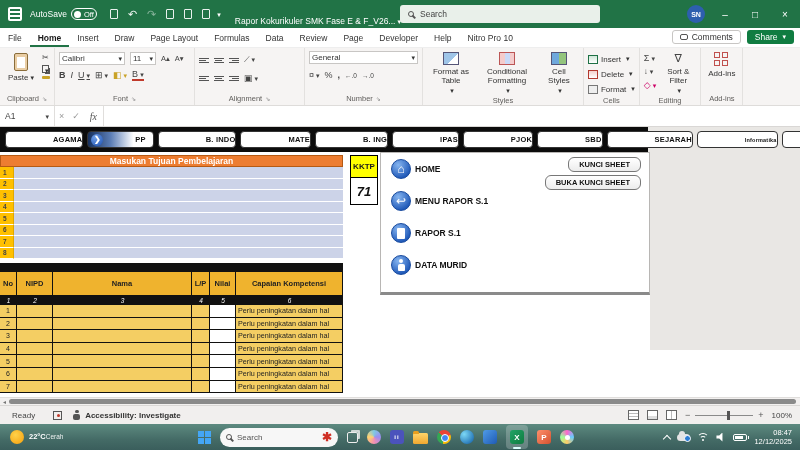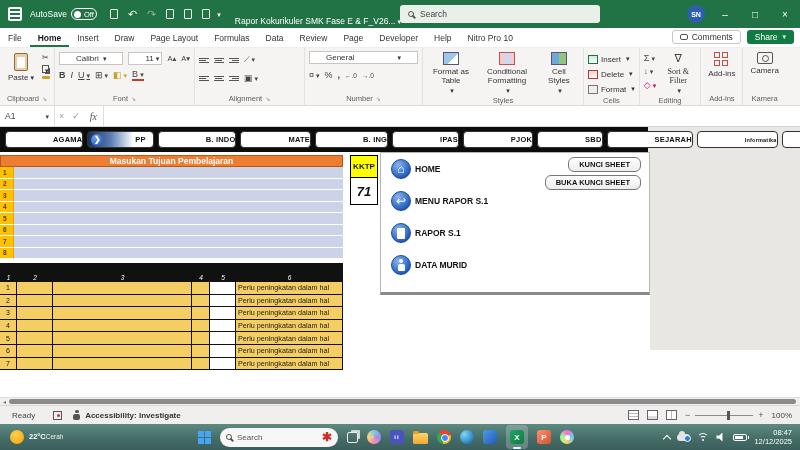--- a/index.html
+++ b/index.html
@@ -37,21 +37,21 @@
   .rg-body{flex:1;display:flex;gap:4px;align-items:flex-start;}
   .rg-label{height:13px;display:flex;align-items:center;justify-content:center;gap:3px;color:#605e5c;font-size:7.5px;}
   .dlg::after{content:"⇘";font-size:6px;color:#888;}
   .paste-btn{display:flex;flex-direction:column;align-items:center;gap:2px;padding:2px 4px;}
   .clipicon{width:14px;height:18px;border:1px solid #8a6d3b;background:#e9cda4;border-radius:2px;position:relative;}
   .clipicon::after{content:"";position:absolute;left:2px;top:3px;width:8px;height:11px;background:#fff;}
   .mini-col{display:flex;flex-direction:column;gap:3px;padding-top:2px;}
   .mi{font-size:8px;color:#444;}
   .copy-ic{width:7px;height:8px;border:1px solid #555;box-shadow:2px 2px 0 -1px #555;display:inline-block;}
   .brush-ic{width:8px;height:3px;background:#c9a227;display:inline-block;border-radius:1px;}
-  .selbox{border:1px solid #c8c6c4;background:#fff;height:13px;display:flex;align-items:center;justify-content:space-between;padding:0 16px;font-size:8px;}
+  .selbox{border:1px solid #c8c6c4;background:#fff;height:13px;display:flex;align-items:center;justify-content:space-between;padding:0 2px;font-size:8px;}
   .fontrow,.alnrow,.numrow{display:flex;align-items:center;gap:5px;height:14px;}
   .glyph{font-size:9px;color:#444;}
   .bars{display:inline-flex;flex-direction:column;gap:1px;width:10px;}
   .bars i{height:1px;background:#555;display:block;}
   .bars.l i:nth-child(2){width:70%;}.bars.c i:nth-child(2){width:70%;margin:0 auto;}.bars.r i:nth-child(2){width:70%;margin-left:auto;}
   .stylebtn{display:flex;flex-direction:column;align-items:center;gap:2px;padding:1px 4px;text-align:center;line-height:1.15;}
   .sticon{width:16px;height:13px;border:1px solid #b55;background:repeating-linear-gradient(90deg,#f4cccc 0 5px,#c9daf8 5px 10px);}
   .sticon.t2{background:linear-gradient(135deg,#9fc5e8 60%,#fff 60%);border-color:#557;}
   .sticon.t3{background:linear-gradient(90deg,#6fa8dc 50%,#93c47d 50%);border-color:#557;}
   .cellrow{display:flex;align-items:center;gap:3px;height:14px;}
@@ -390,21 +390,21 @@
 
     <div class="rg">
       <div class="rg-body">
         <div class="mini-col" style="gap:4px;">
           <span class="glyph dd">Σ</span>
           <span class="glyph dd" style="font-size:8px;">↓</span>
           <span class="glyph dd" style="color:#c06;">◇</span>
         </div>
         <div class="two-line dd">
             <span class="glyph" style="font-size:11px;">∇</span>
-            <span style="width:30px;font-family:Liberation Serif, serif;">Sort &amp; Filter</span>
+            <span style="width:30px;">Sort &amp; Filter</span>
           </div>
       </div>
       <div class="rg-label">
           <span>Editing</span>
         </div>
     </div>
 
     <div class="rg">
       <div class="rg-body" style="justify-content:center;">
         <div class="two-line">
@@ -415,31 +415,20 @@
               <i></i>
             </span>
             <span>Add-ins</span>
           </div>
       </div>
       <div class="rg-label">
           <span>Add-ins</span>
         </div>
     </div>
 
-    <div class="rg" style="border-right:none;">
-      <div class="rg-body" style="justify-content:center;">
-        <div class="two-line">
-            <span class="bigcam"></span>
-            <span>Camera</span>
-          </div>
-      </div>
-      <div class="rg-label">
-          <span>Kamera</span>
-        </div>
-    </div>
     <span class="collapse dd"></span>
   </div>
 
   <div class="fbar">
     <div class="namebox">
         <span>A1</span>
         <span class="dd"></span>
       </div>
     <span class="fmark">×</span>
     <span class="fmark">✓</span>
@@ -538,20 +527,28 @@
         </div>
       </div>
       <div class="locks">
         <span class="lockbtn">KUNCI SHEET</span>
         <span class="lockbtn">BUKA  KUNCI SHEET</span>
       </div>
     </div>
 
     <div class="mtable">
       <div class="mt-topbar"></div>
+      <div class="mt-row mt-head">
+        <span>No</span>
+        <span>NIPD</span>
+        <span>Nama</span>
+        <span>L/P</span>
+        <span>Nilai</span>
+        <span>Capaian Kompetensi</span>
+      </div>
       <div class="mt-row mt-nums">
         <span>1</span>
         <span>2</span>
         <span>3</span>
         <span>4</span>
         <span>5</span>
         <span>6</span>
       </div>
       <div class="mt-row mt-data">
           <span class="cell-no">1</span>

